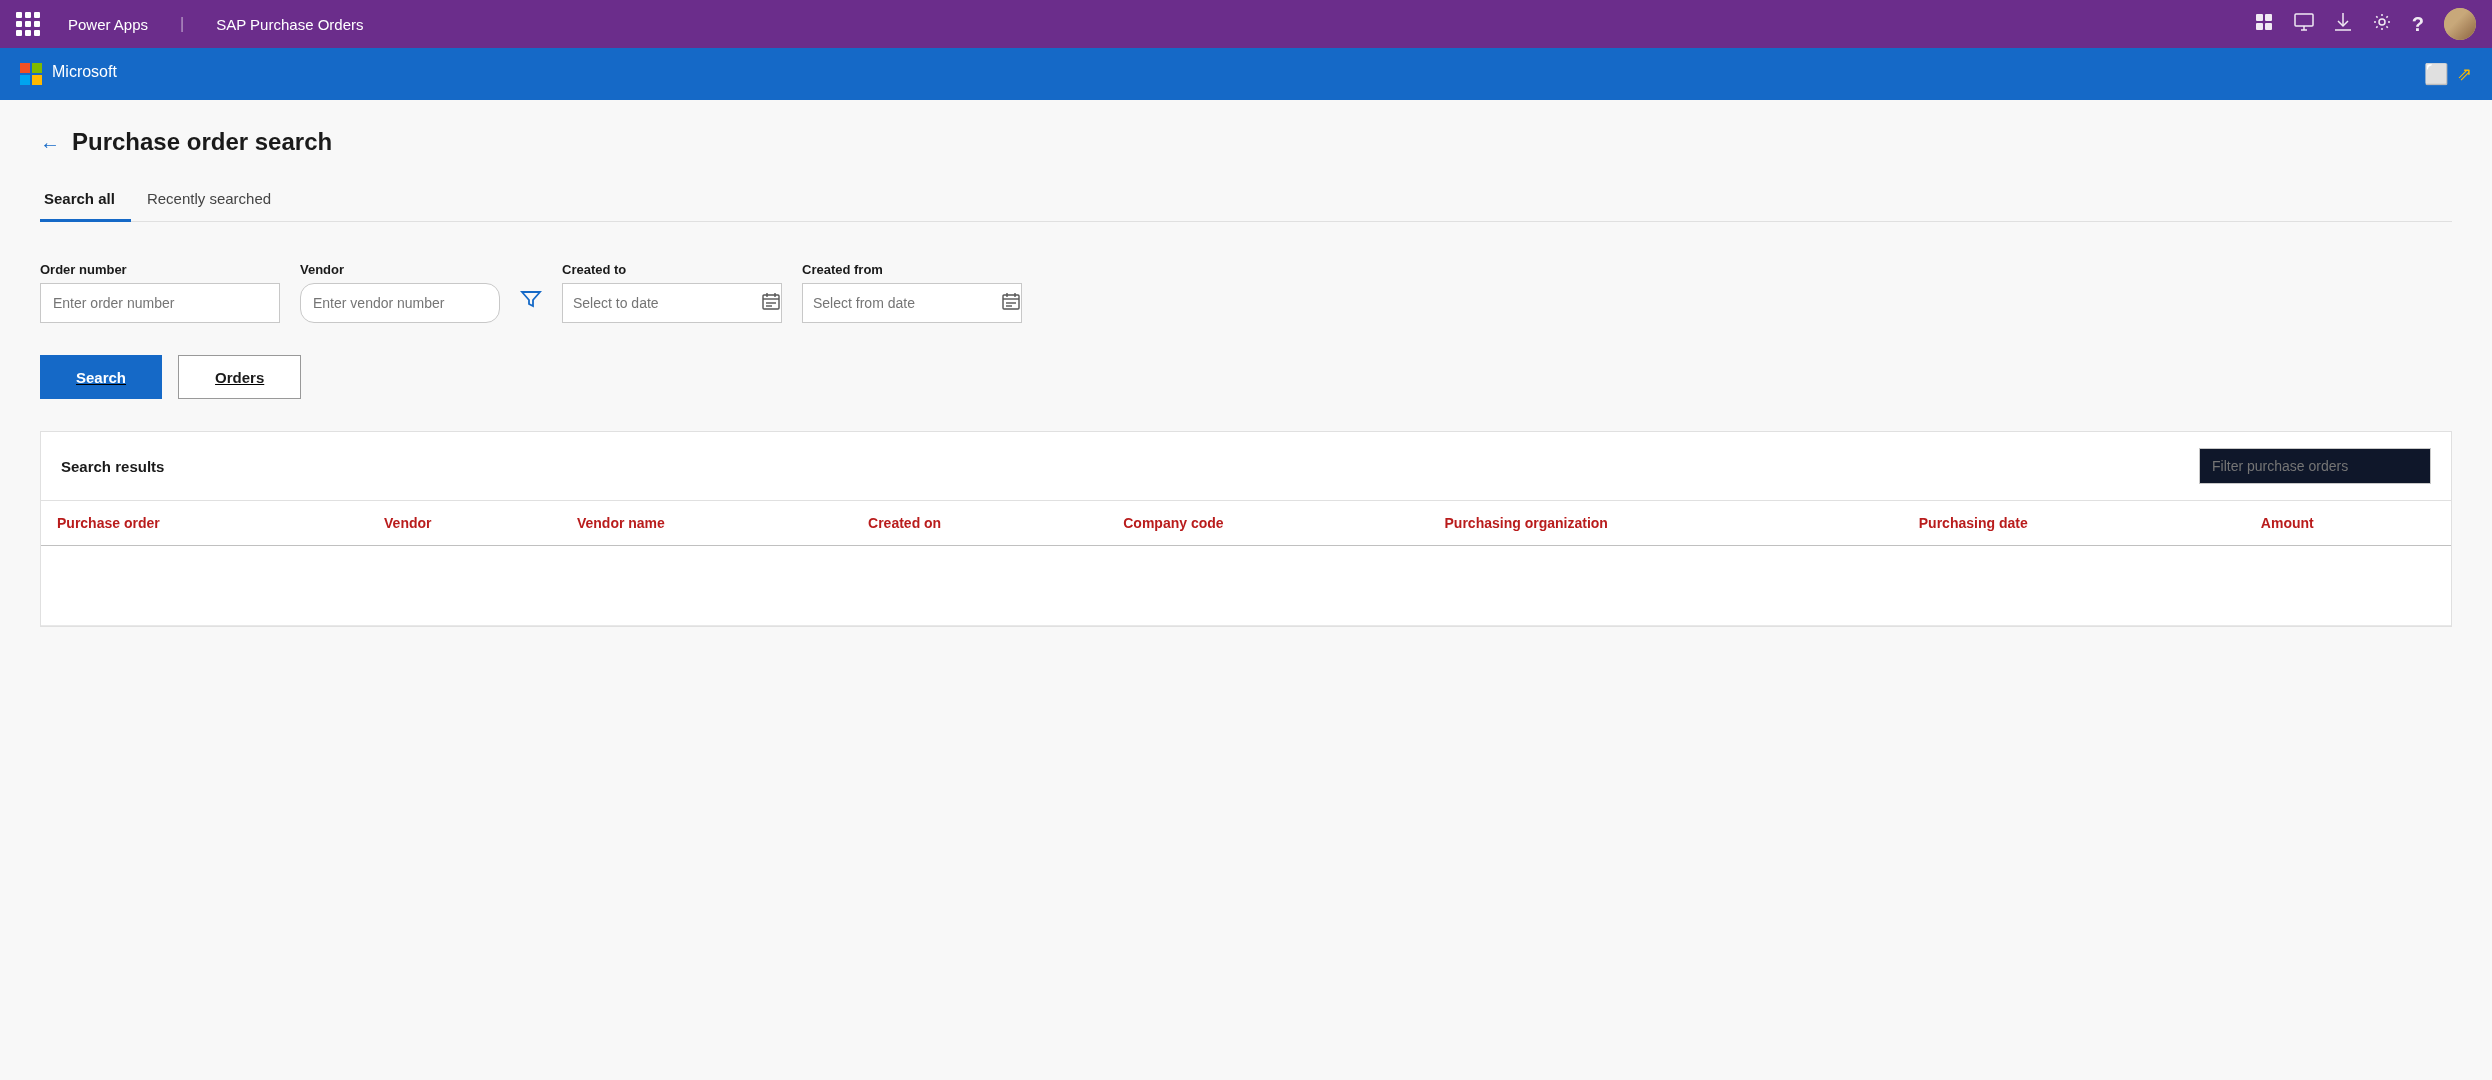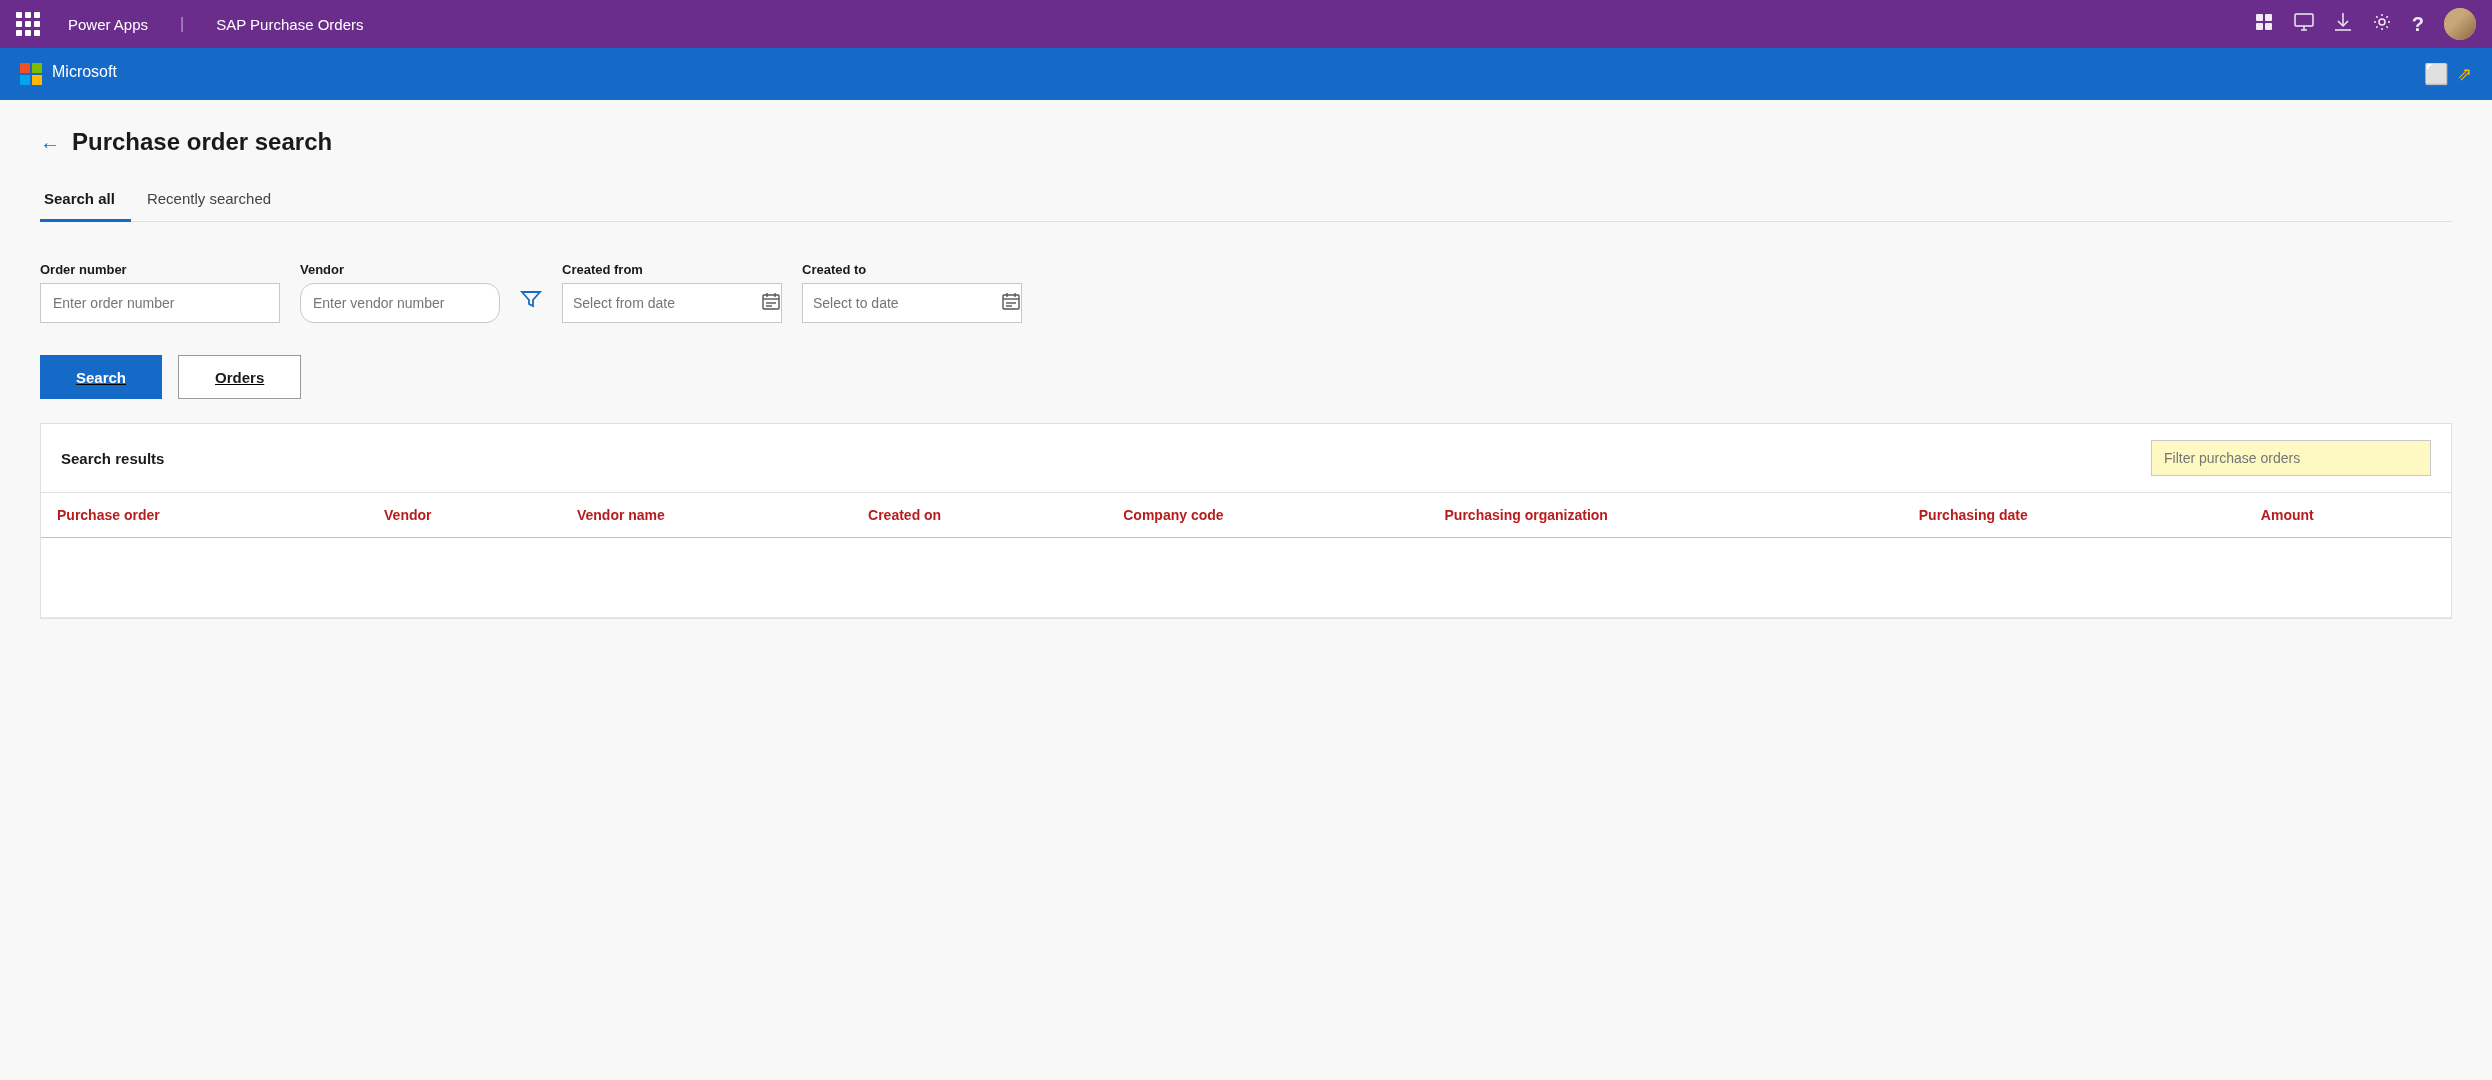--- a/index.html
+++ b/index.html
@@ -272,25 +272,25 @@
     }
     .results-title {
       font-size: 15px;
       font-weight: 700;
       color: #1a1a1a;
     }
     .filter-input-wrapper {
       display: flex;
       align-items: center;
       border: 1px solid #c8c8c8;
-      background: #fef9c3;
+      background: #0f172a;
       height: 36px;
       padding: 0 12px;
       gap: 8px;
-      width: 280px;
+      width: 232px;
     }
     .filter-text-input {
       border: none;
       outline: none;
       background: transparent;
       font-size: 14px;
       color: #888;
       font-family: inherit;
       flex: 1;
     }
@@ -420,60 +420,60 @@
 
     <div class="filter-icon-wrapper">
       <span class="filter-icon">
         <svg width="22" height="22" viewBox="0 0 22 22" fill="none" xmlns="http://www.w3.org/2000/svg">
           <path d="M2 4h18l-7 8v6l-4-2v-4L2 4z" stroke="#1569c7" stroke-width="1.8" fill="none"></path>
         </svg>
       </span>
     </div>
 
     <div class="date-field">
+      <label class="form-label">Created to</label>
+      <div class="date-input-wrapper">
+        <input type="text" placeholder="Select to date" style="">
+        <span class="calendar-icon">
+          <svg width="18" height="18" viewBox="0 0 18 18" fill="none" stroke="#555" stroke-width="1.4" xmlns="http://www.w3.org/2000/svg">
+            <rect x="1" y="3" width="16" height="14" rx="1"></rect>
+            <line x1="1" y1="7" x2="17" y2="7"></line>
+            <line x1="5" y1="1" x2="5" y2="5"></line>
+            <line x1="13" y1="1" x2="13" y2="5"></line>
+            <line x1="4" y1="11" x2="14" y2="11"></line>
+            <line x1="4" y1="14" x2="10" y2="14"></line>
+          </svg>
+        </span>
+      </div>
+    </div>
+
+    <div class="date-field">
       <label class="form-label">Created from</label>
       <div class="date-input-wrapper">
         <input type="text" placeholder="Select from date" style="">
         <span class="calendar-icon">
           <svg width="18" height="18" viewBox="0 0 18 18" fill="none" stroke="#555" stroke-width="1.4" xmlns="http://www.w3.org/2000/svg">
             <rect x="1" y="3" width="16" height="14" rx="1"></rect>
             <line x1="1" y1="7" x2="17" y2="7"></line>
             <line x1="5" y1="1" x2="5" y2="5"></line>
             <line x1="13" y1="1" x2="13" y2="5"></line>
             <line x1="4" y1="11" x2="14" y2="11"></line>
             <line x1="4" y1="14" x2="10" y2="14"></line>
           </svg>
         </span>
       </div>
     </div>
-
-    <div class="date-field">
-      <label class="form-label">Created to</label>
-      <div class="date-input-wrapper">
-        <input type="text" placeholder="Select to date" style="">
-        <span class="calendar-icon">
-          <svg width="18" height="18" viewBox="0 0 18 18" fill="none" stroke="#555" stroke-width="1.4" xmlns="http://www.w3.org/2000/svg">
-            <rect x="1" y="3" width="16" height="14" rx="1"></rect>
-            <line x1="1" y1="7" x2="17" y2="7"></line>
-            <line x1="5" y1="1" x2="5" y2="5"></line>
-            <line x1="13" y1="1" x2="13" y2="5"></line>
-            <line x1="4" y1="11" x2="14" y2="11"></line>
-            <line x1="4" y1="14" x2="10" y2="14"></line>
-          </svg>
-        </span>
-      </div>
-    </div>
   </div>
 
   <div class="btn-row">
     <button class="btn-search">Search</button>
     <button class="btn-clear">Orders</button>
   </div>
 
-  <div class="results-section" style="margin-top: 24px;">
+  <div class="results-section" style="margin-top: 32px;">
     <div class="results-header">
       <span class="results-title">Search results</span>
       <div class="filter-input-wrapper">
         <input class="filter-text-input" type="text" placeholder="Filter purchase orders" style="">
       </div>
     </div>
     <table class="results-table">
       <thead>
         <tr>
           <th>Purchase order</th>

